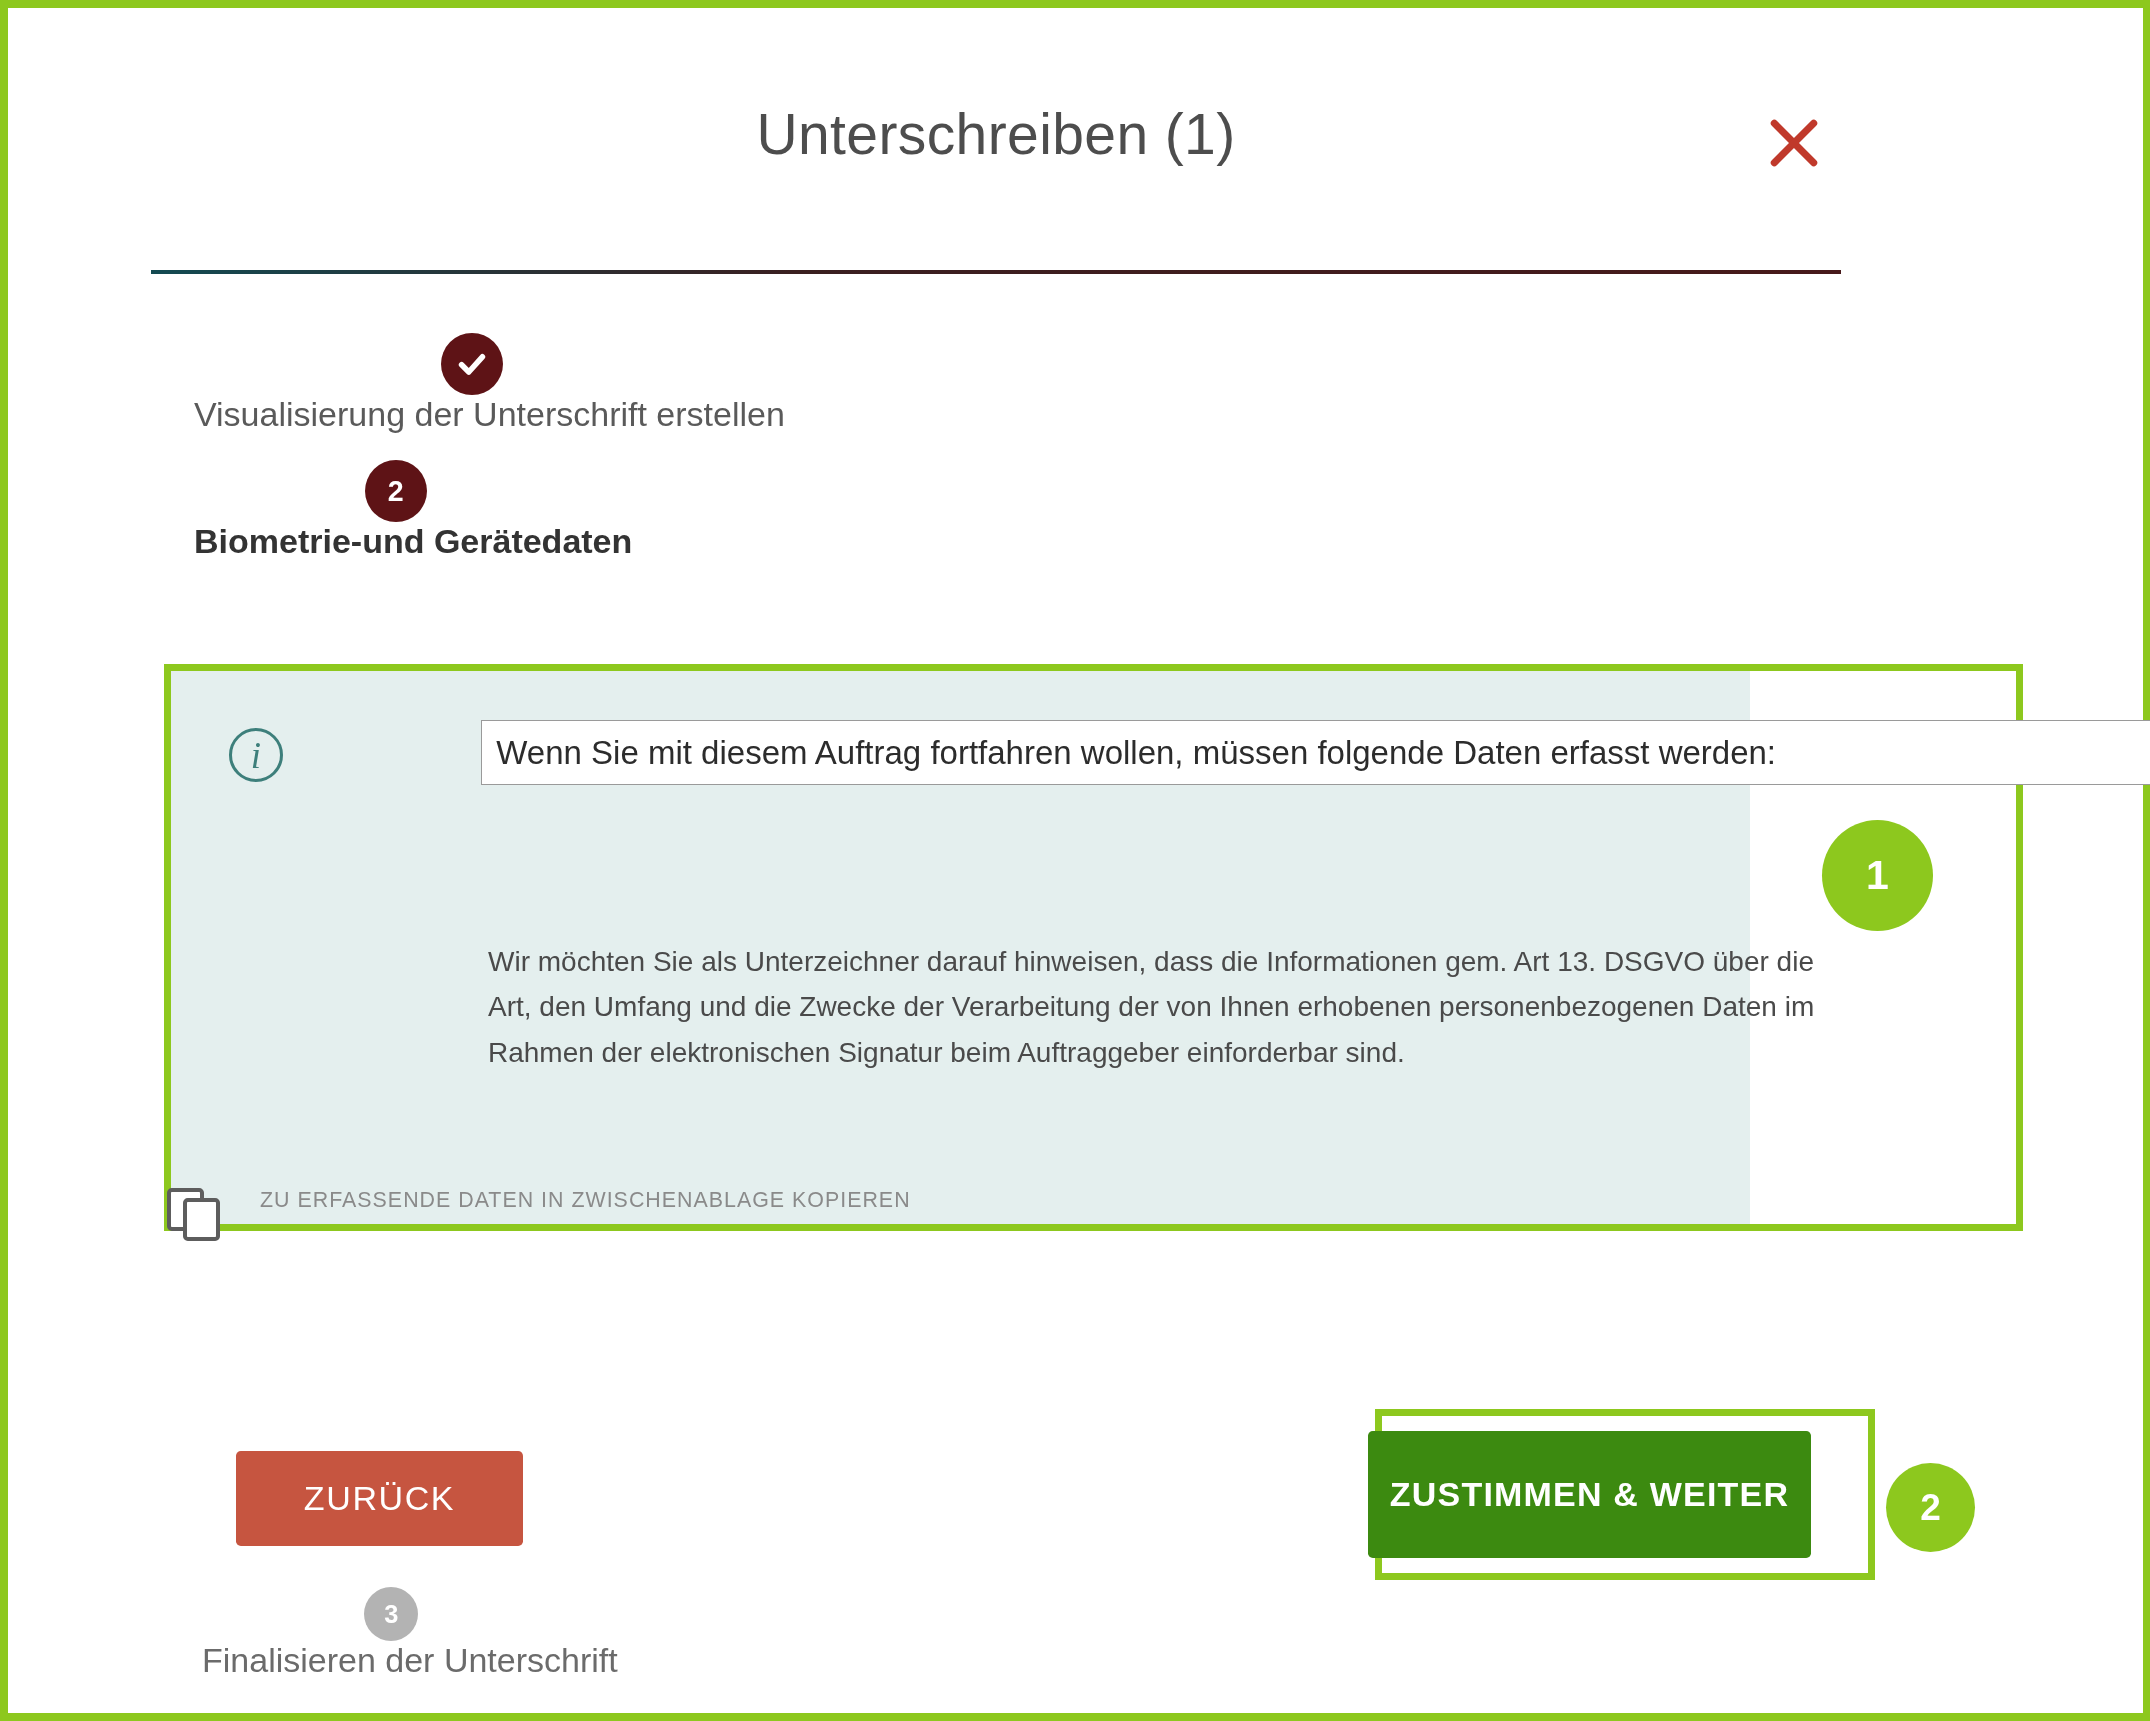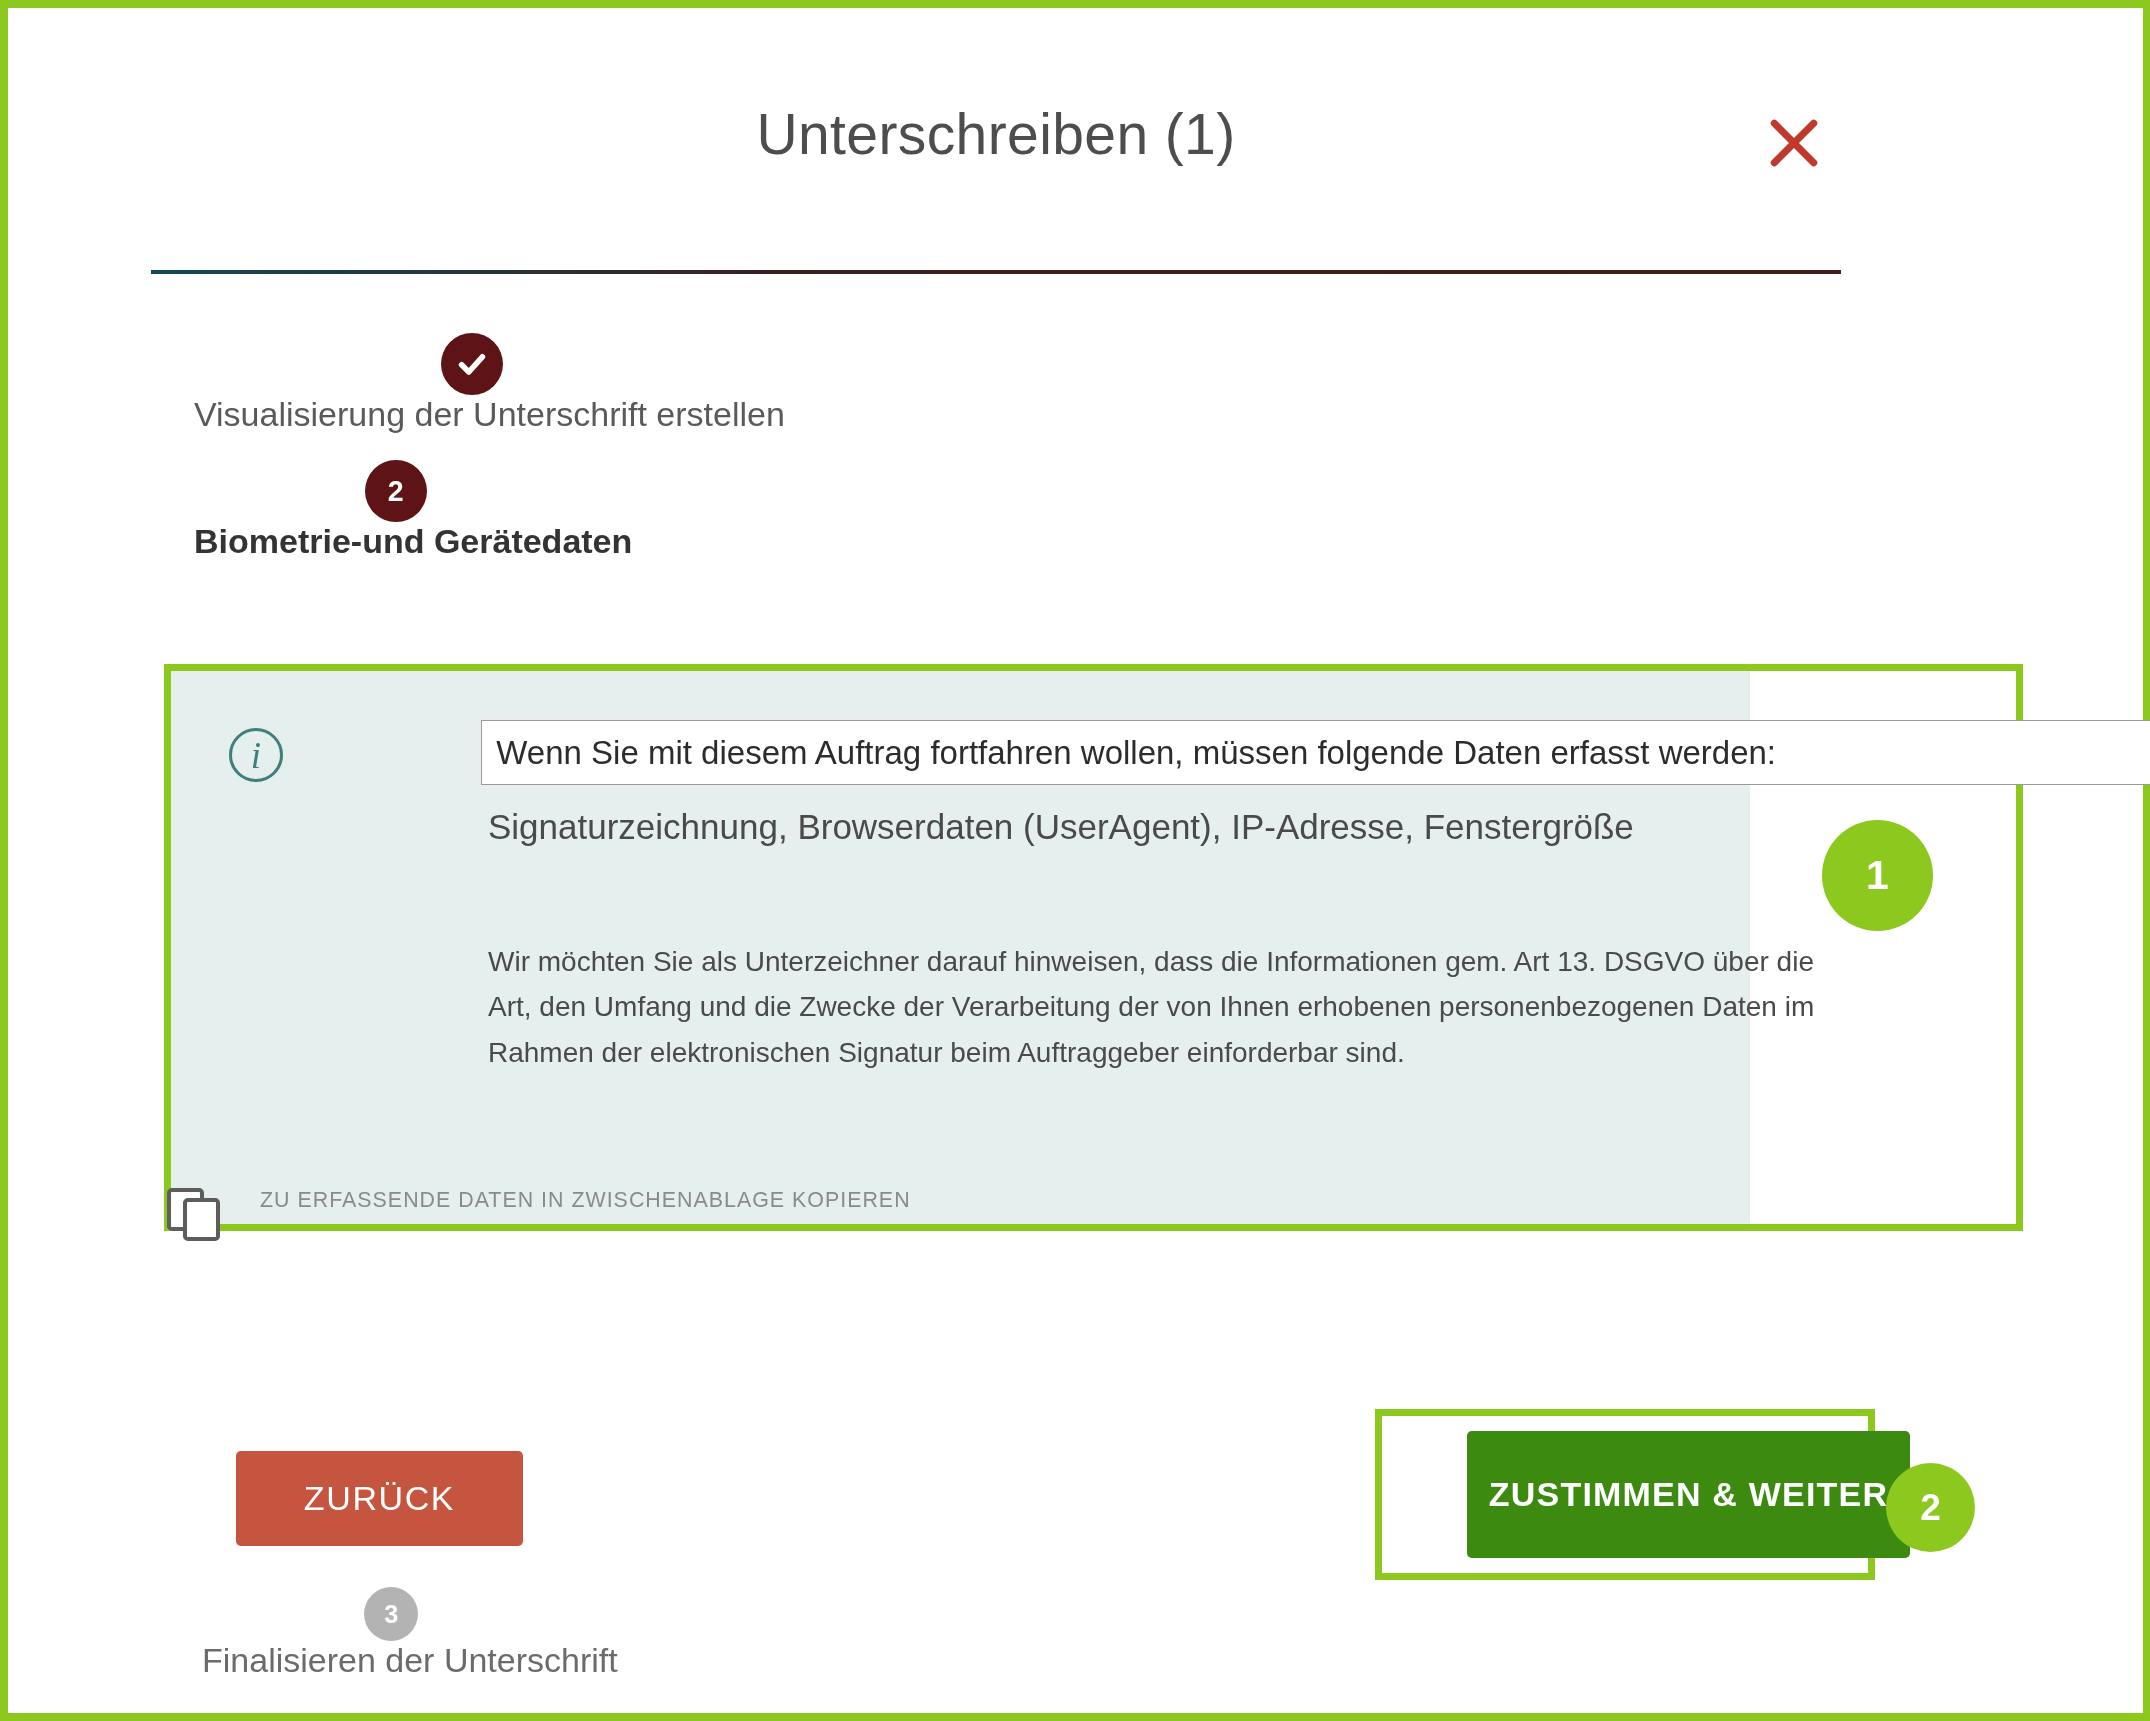--- a/index.html
+++ b/index.html
@@ -272,21 +272,21 @@
     left: 1367px;
     top: 1401px;
     width: 500px;
     height: 171px;
     border: 7.1px solid #8dc81e;
     box-sizing: border-box;
     background: transparent;
   }
   .btn-next {
     position: absolute;
-    left: 1459px;
+    left: 1360px;
     top: 1423px;
     width: 443px;
     height: 127px;
     background: #3c8a10;
     color: #ffffff;
     border: none;
     border-radius: 4.8px;
     font-family: "Liberation Sans", sans-serif;
     font-size: 34px;
     font-weight: 700;
@@ -325,21 +325,20 @@
 
     <div class="step step-2">
       <div class="step-badge active">2</div>
       <div class="step-label active">Biometrie-und Gerätedaten</div>
     </div>
 
     <div class="info-panel-wrap">
       <div class="info-panel">
         <div class="info-icon">i</div>
         <div class="info-highlight">Wenn Sie mit diesem Auftrag fortfahren wollen, müssen folgende Daten erfasst werden:</div>
-        <div class="info-sub">Signaturzeichnung, Browserdaten (UserAgent), IP-Adresse, Fenstergröße</div>
         <div class="info-body">Wir möchten Sie als Unterzeichner darauf hinweisen, dass die Informationen gem. Art 13. DSGVO über die Art, den Umfang und die Zwecke der Verarbeitung der von Ihnen erhobenen personenbezogenen Daten im Rahmen der elektronischen Signatur beim Auftraggeber einforderbar sind.</div>
       </div>
     </div>
     <div class="callout callout-1">1</div>
 
     <div class="copy-row">
       <div class="copy-icon">
         <div class="sheet back"></div>
         <div class="sheet front"></div>
       </div>

